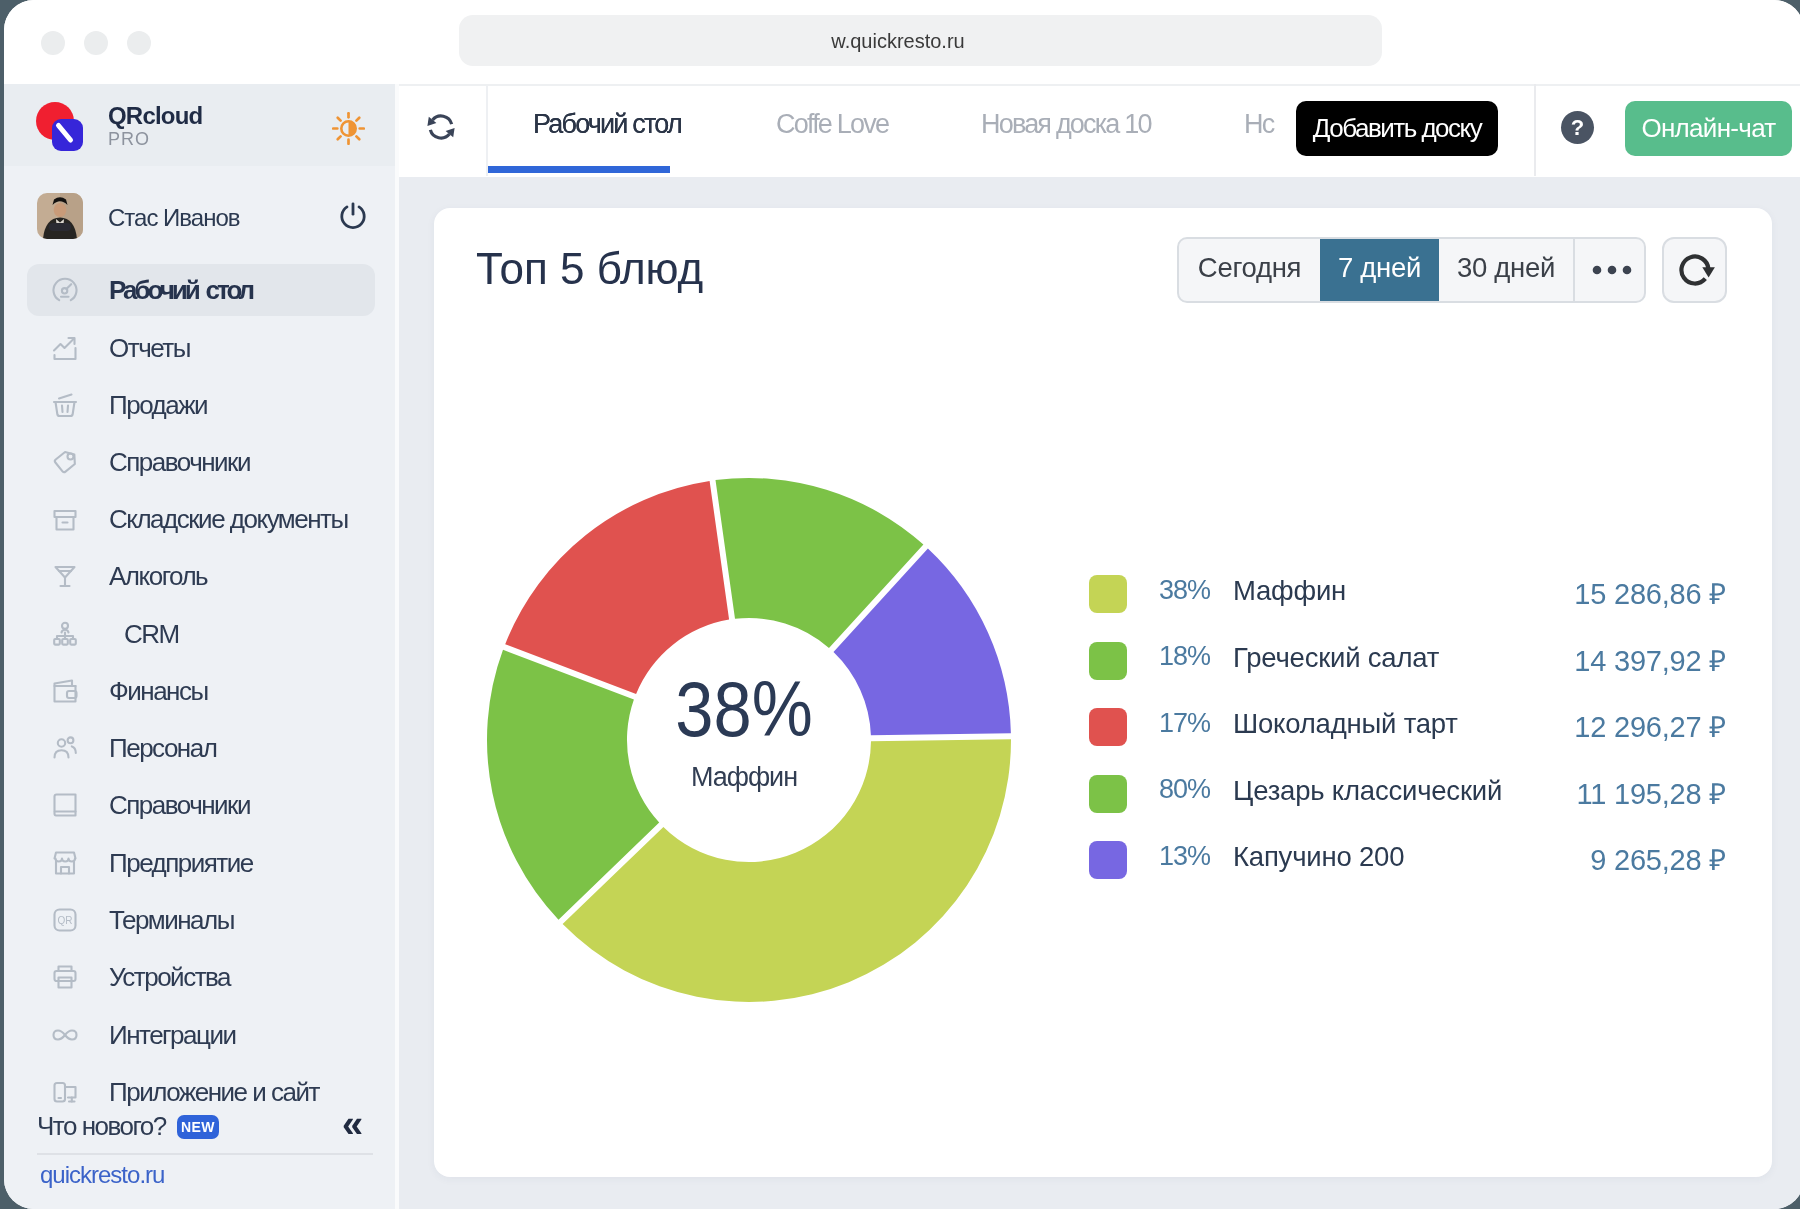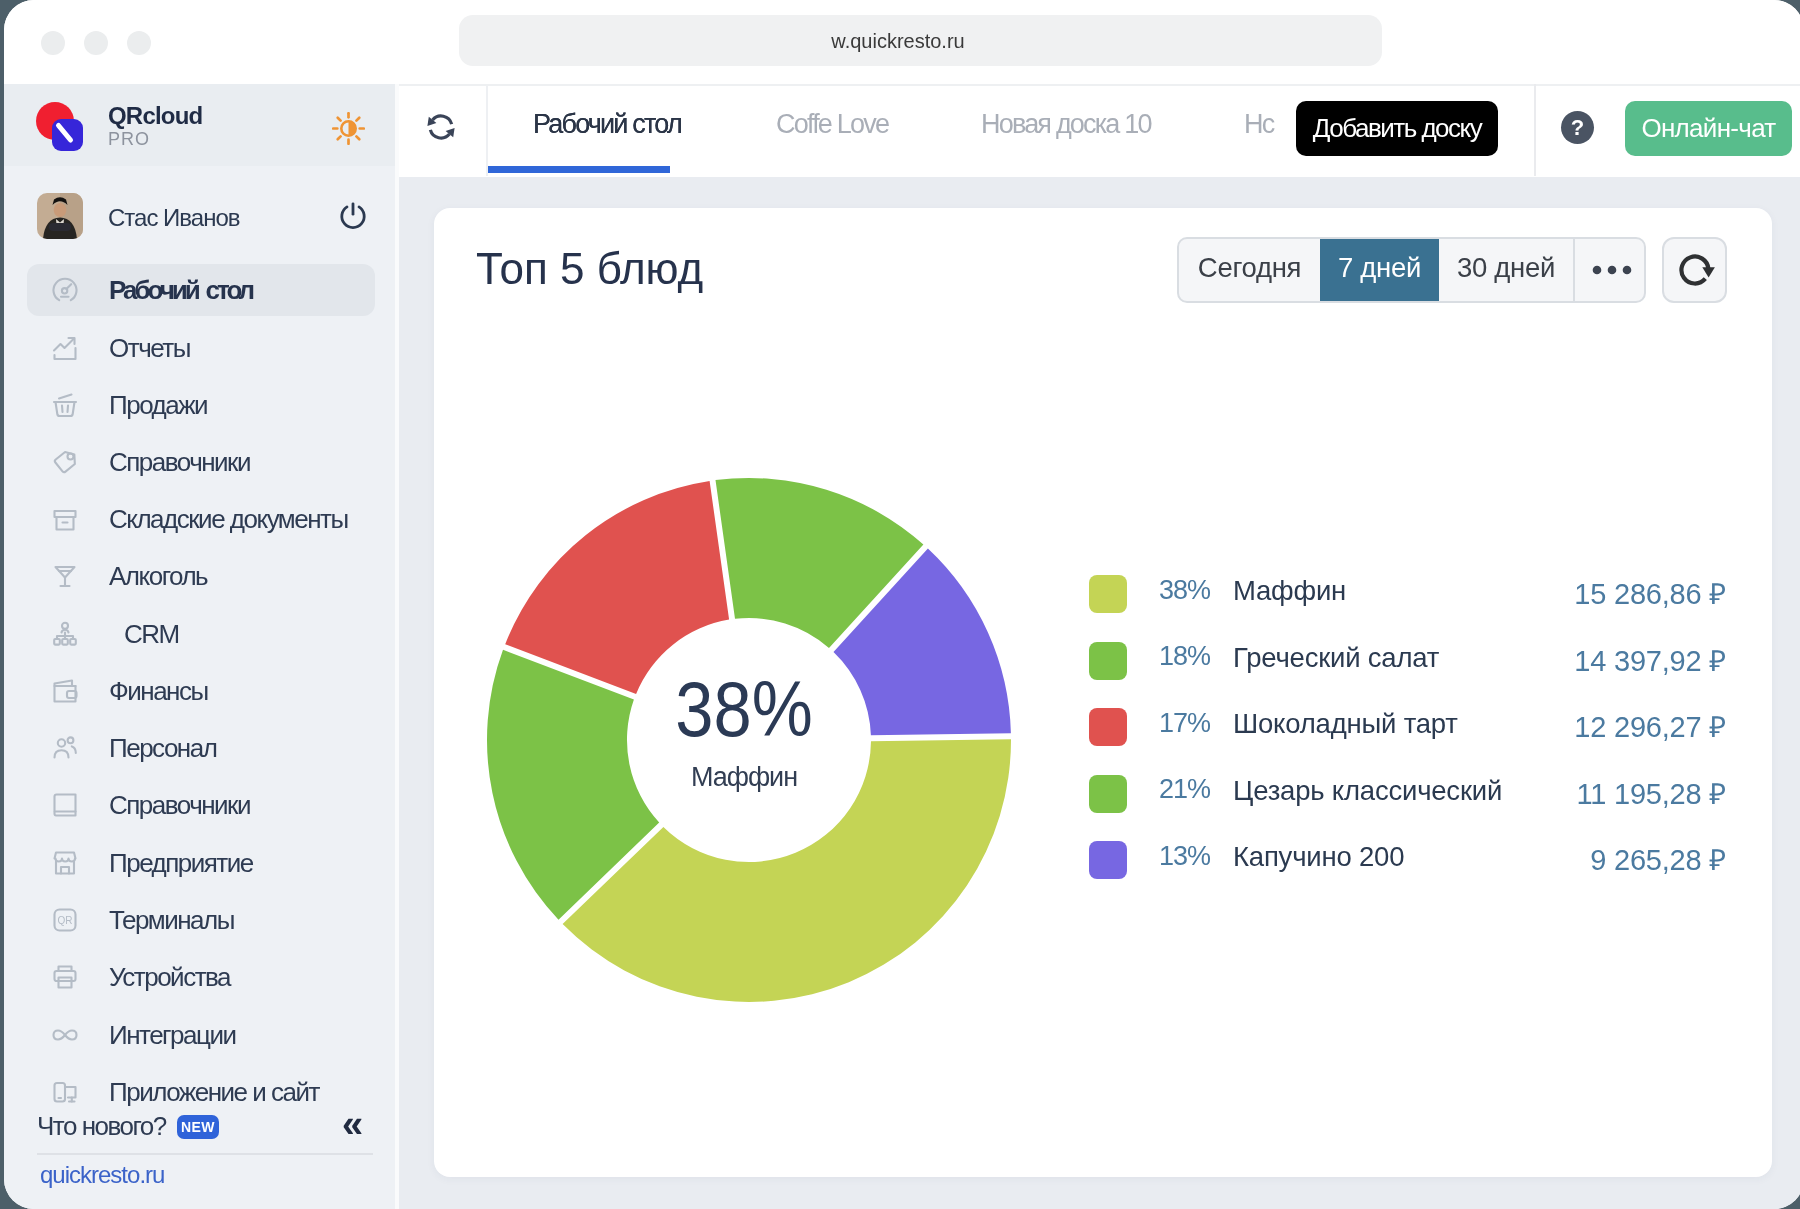--- a/index.html
+++ b/index.html
@@ -263,21 +263,21 @@
       <div class="lg-vl" style="top:365px">15 286,86 ₽</div>
       <div class="lg-sw" style="top:433.5px; background:#7cc247"></div>
       <div class="lg-pc" style="top:433px">18%</div>
       <div class="lg-nm" style="top:433.5px">Греческий салат</div>
       <div class="lg-vl" style="top:431.5px">14 397,92 ₽</div>
       <div class="lg-sw" style="top:500px; background:#e0524f"></div>
       <div class="lg-pc" style="top:499.5px">17%</div>
       <div class="lg-nm" style="top:500px">Шоколадный тарт</div>
       <div class="lg-vl" style="top:498px">12 296,27 ₽</div>
       <div class="lg-sw" style="top:566.5px; background:#7cc247"></div>
-      <div class="lg-pc" style="top:566px">21%</div>
+      <div class="lg-pc" style="top:566px">80%</div>
       <div class="lg-nm" style="top:566.5px">Цезарь классический</div>
       <div class="lg-vl" style="top:564.5px">11 195,28 ₽</div>
       <div class="lg-sw" style="top:633px; background:#7767e2"></div>
       <div class="lg-pc" style="top:632.5px">13%</div>
       <div class="lg-nm" style="top:633px">Капучино 200</div>
       <div class="lg-vl" style="top:631px">9 265,28 ₽</div>
       <div class="big">38%</div>
       <div class="muf">Маффин</div>
     </div>
   </div>

